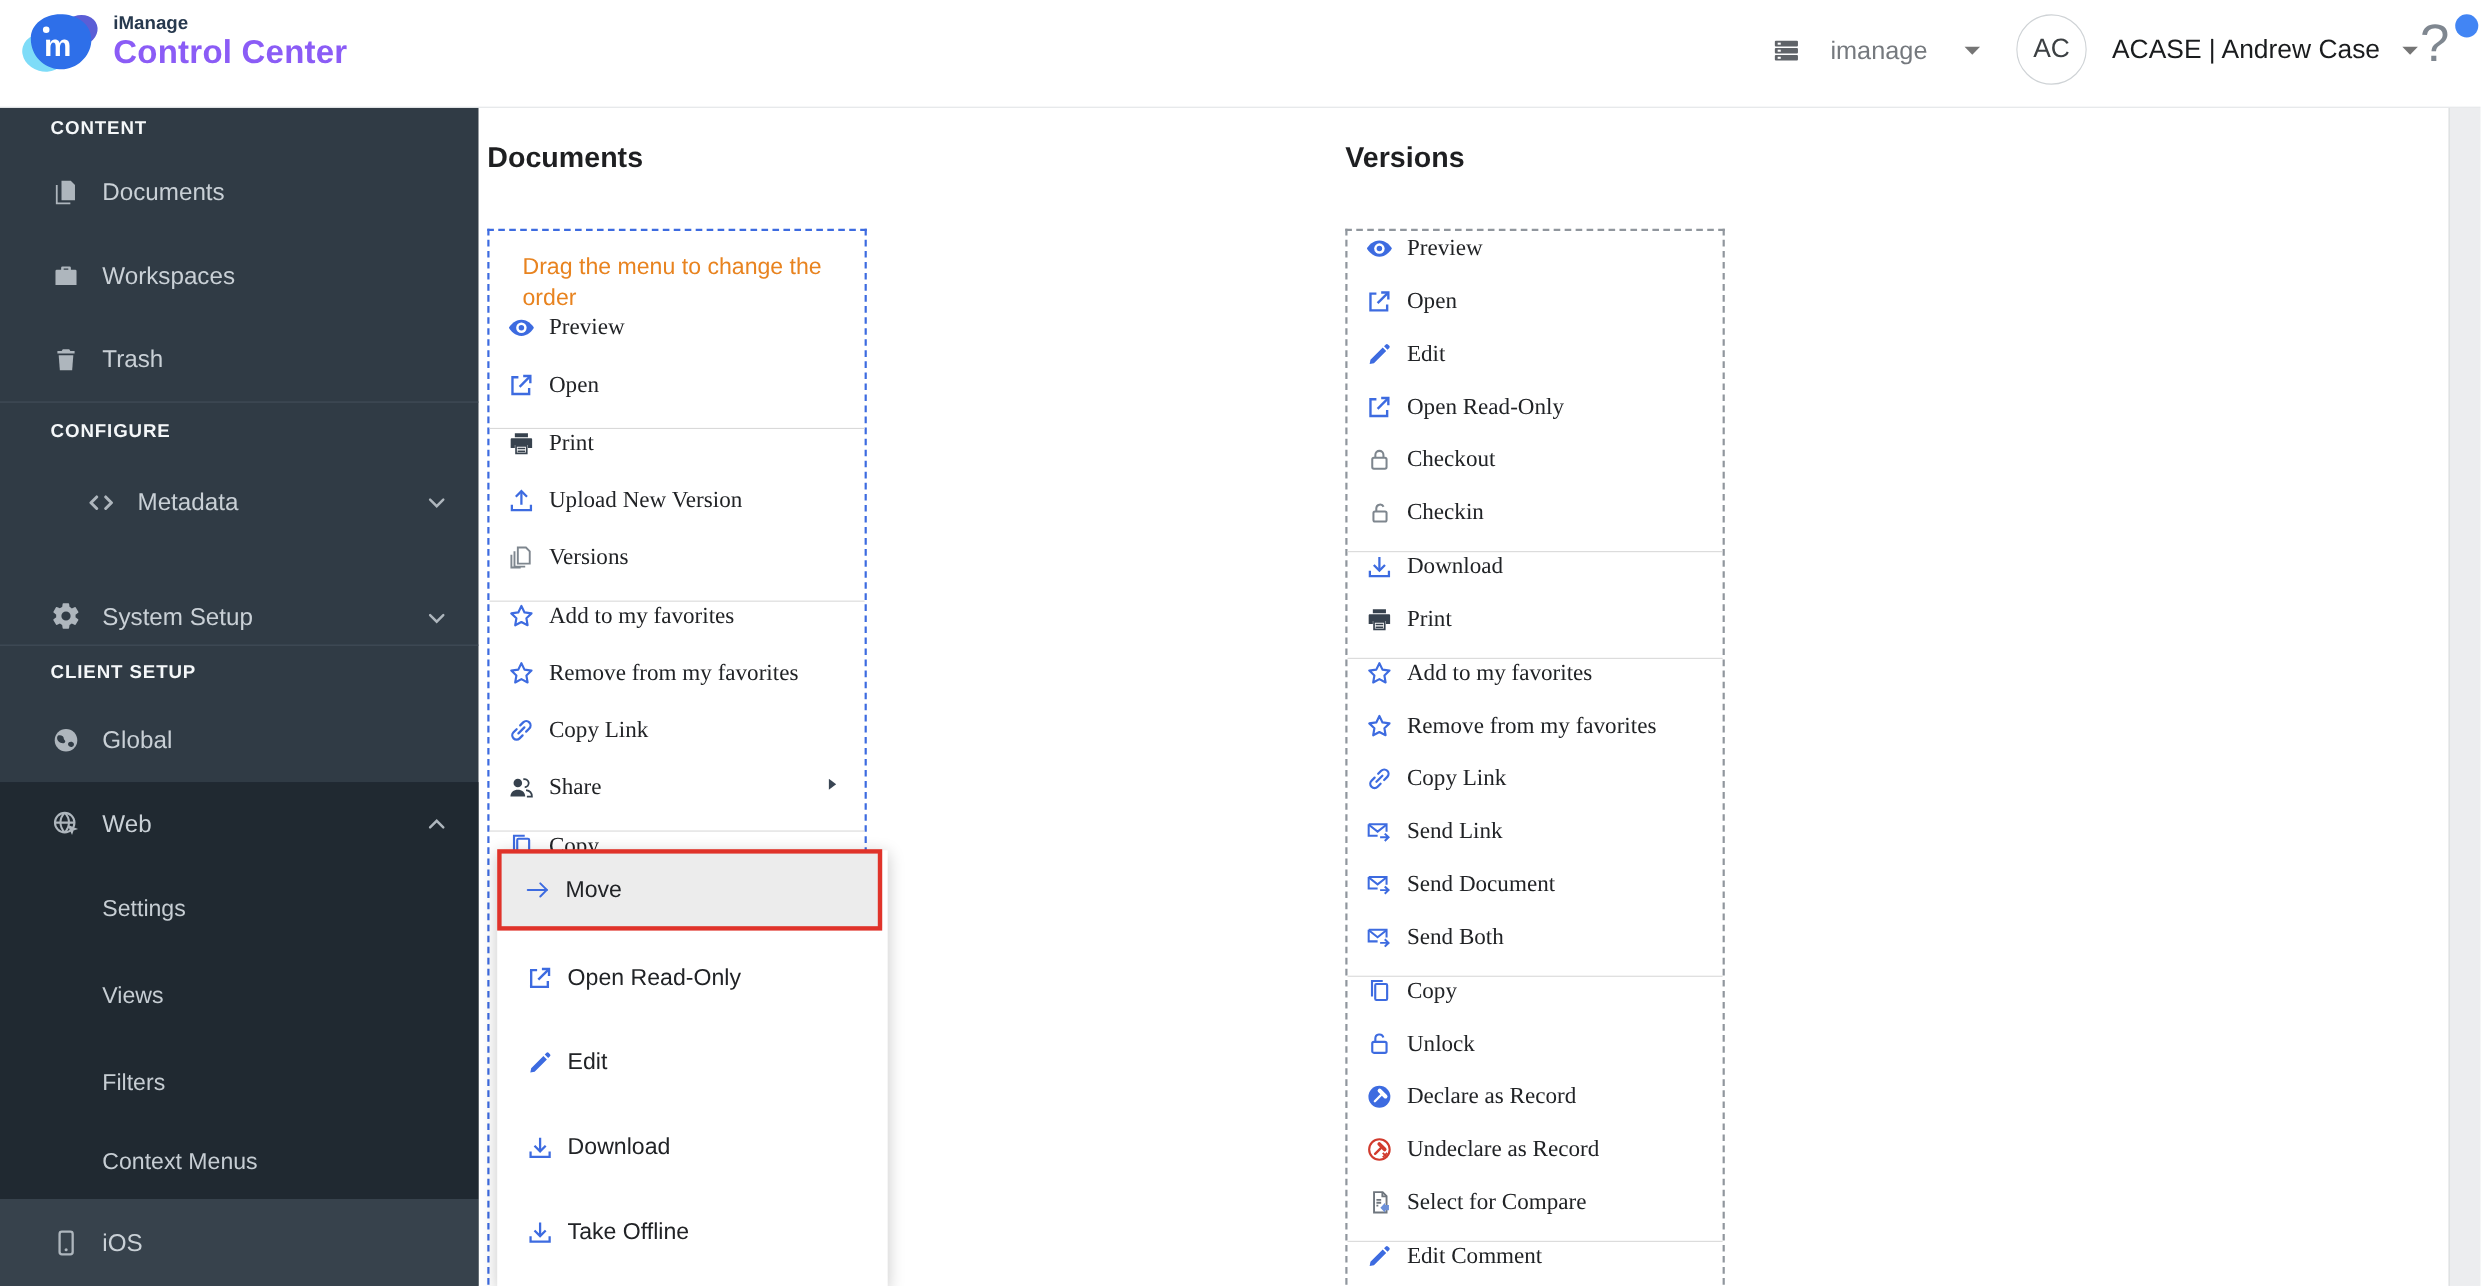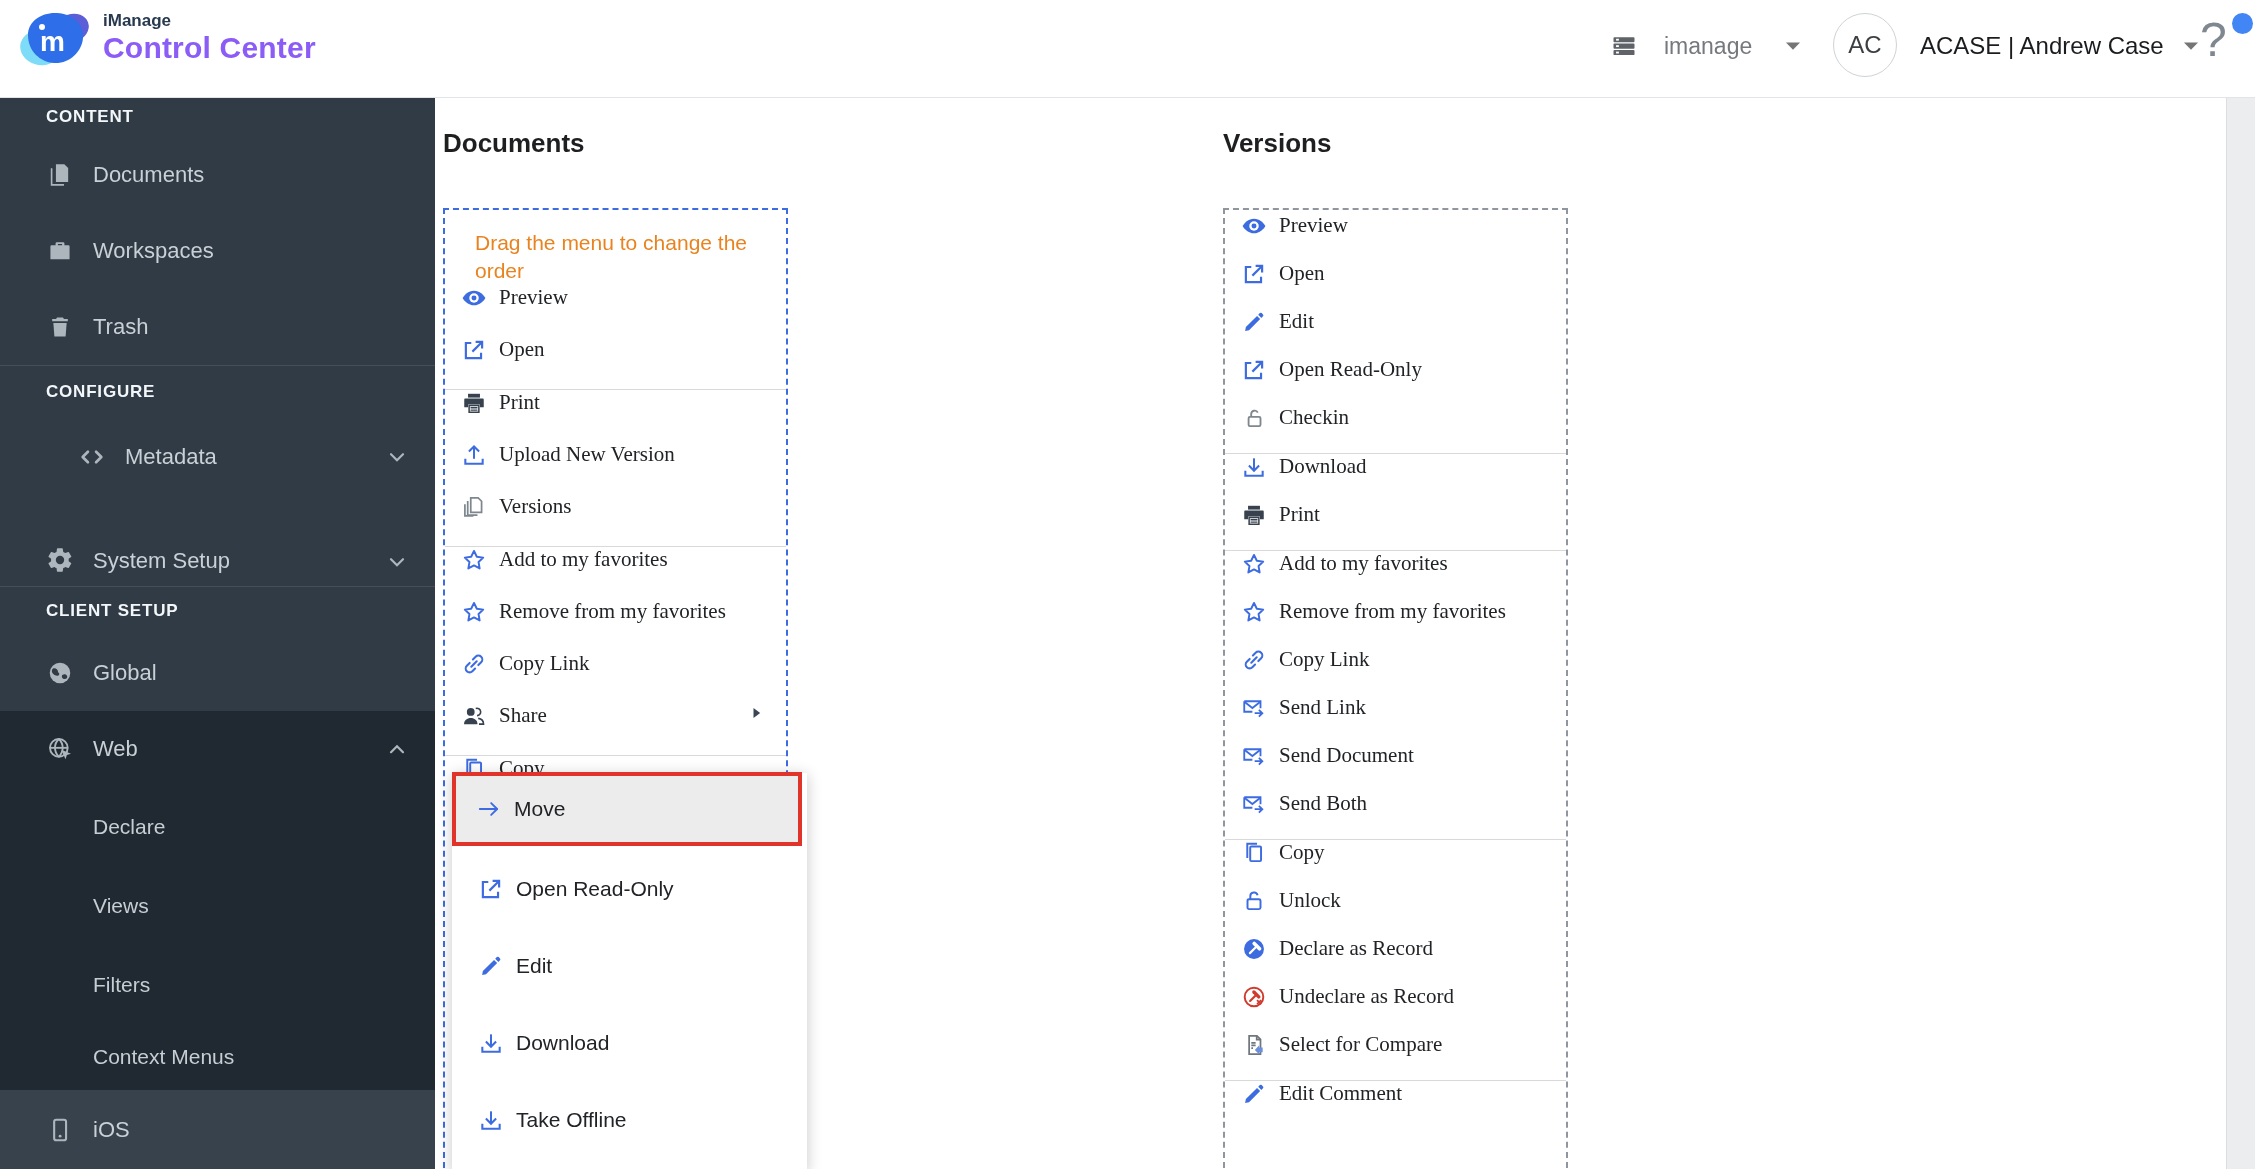--- a/index.html
+++ b/index.html
@@ -216,21 +216,21 @@
             </svg>
           </span>
           <span>Web</span>
           <span class="side-chev">
             <svg viewBox="0 0 24 24" fill="none" stroke="currentColor" stroke-width="2.2" stroke-linecap="round">
               <path d="M6 15.2l6-6 6 6"></path>
             </svg>
           </span>
         </div>
         <div class="side-sub" style="height: 79px;">
-          <span>Declare</span>
+          <span>Settings</span>
         </div>
         <div class="side-sub" style="height: 79px;">
           <span>Views</span>
         </div>
         <div class="side-sub" style="height: 79px;">
           <span>Filters</span>
         </div>
         <div class="side-sub" style="height: 66px;">
           <span>Context Menus</span>
         </div>
@@ -400,20 +400,29 @@
               <path d="M9.5 5.5H4.5v14h14v-5"></path>
               <path d="M13.5 4.5h6v6"></path>
               <path d="M19.2 4.8 10.5 13.5"></path>
             </svg>
           </span>
           <span class="ml">Open Read-Only</span>
         </div>
         <div class="m-row">
           <span class="mi" style="color: rgb(126, 134, 142);">
             <svg viewBox="0 0 24 24" fill="none" stroke="currentColor" stroke-width="1.7">
+              <rect x="6" y="10.3" width="12" height="9.2" rx="1.4"></rect>
+              <path d="M8.6 10.3V7.9a3.4 3.4 0 0 1 6.8 0v2.4"></path>
+            </svg>
+          </span>
+          <span class="ml">Checkout</span>
+        </div>
+        <div class="m-row">
+          <span class="mi" style="color: rgb(126, 134, 142);">
+            <svg viewBox="0 0 24 24" fill="none" stroke="currentColor" stroke-width="1.7">
               <rect x="7" y="11" width="11" height="8.5" rx="1.3"></rect>
               <path d="M9.4 11V8.4a3.2 3.2 0 0 1 6.1-1.3"></path>
             </svg>
           </span>
           <span class="ml">Checkin</span>
         </div>
         <div class="m-div"></div>
         <div class="m-row">
           <span class="mi" style="color: rgb(61, 107, 224);">
             <svg viewBox="0 0 24 24" fill="none" stroke="currentColor" stroke-width="1.9">

